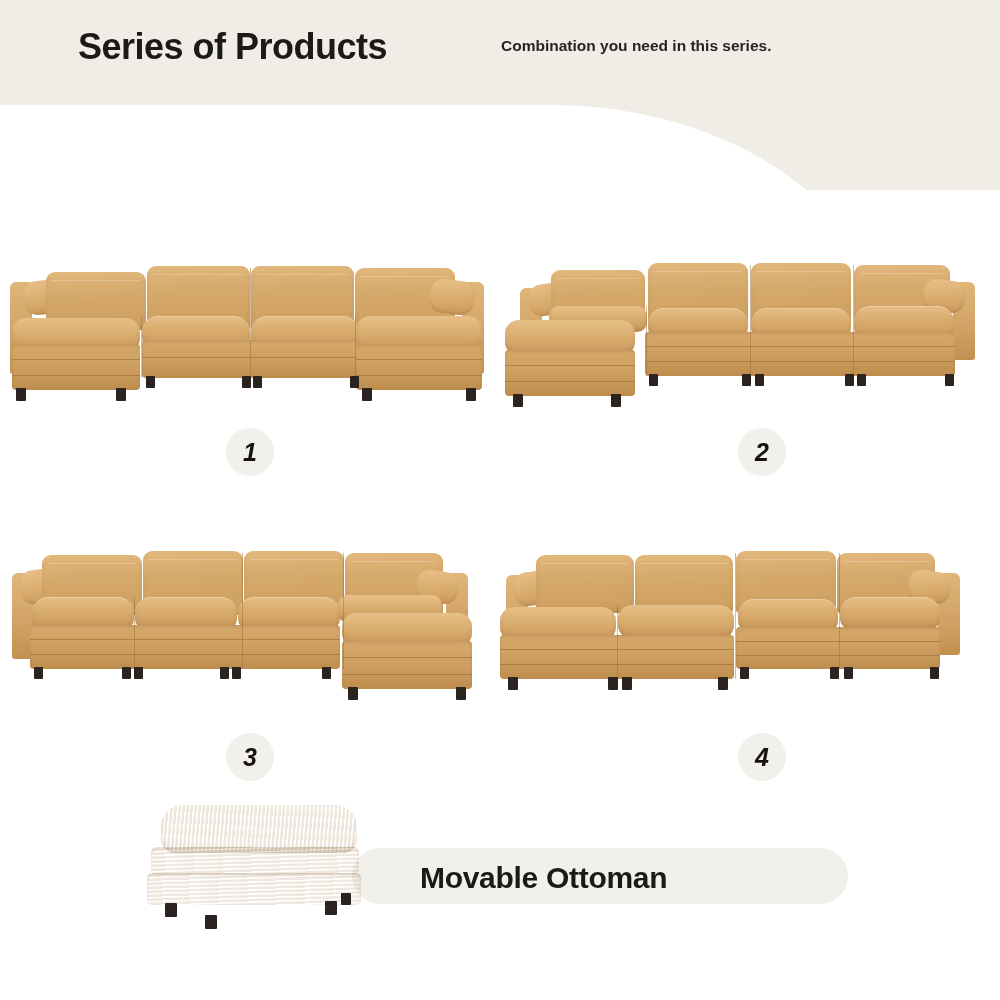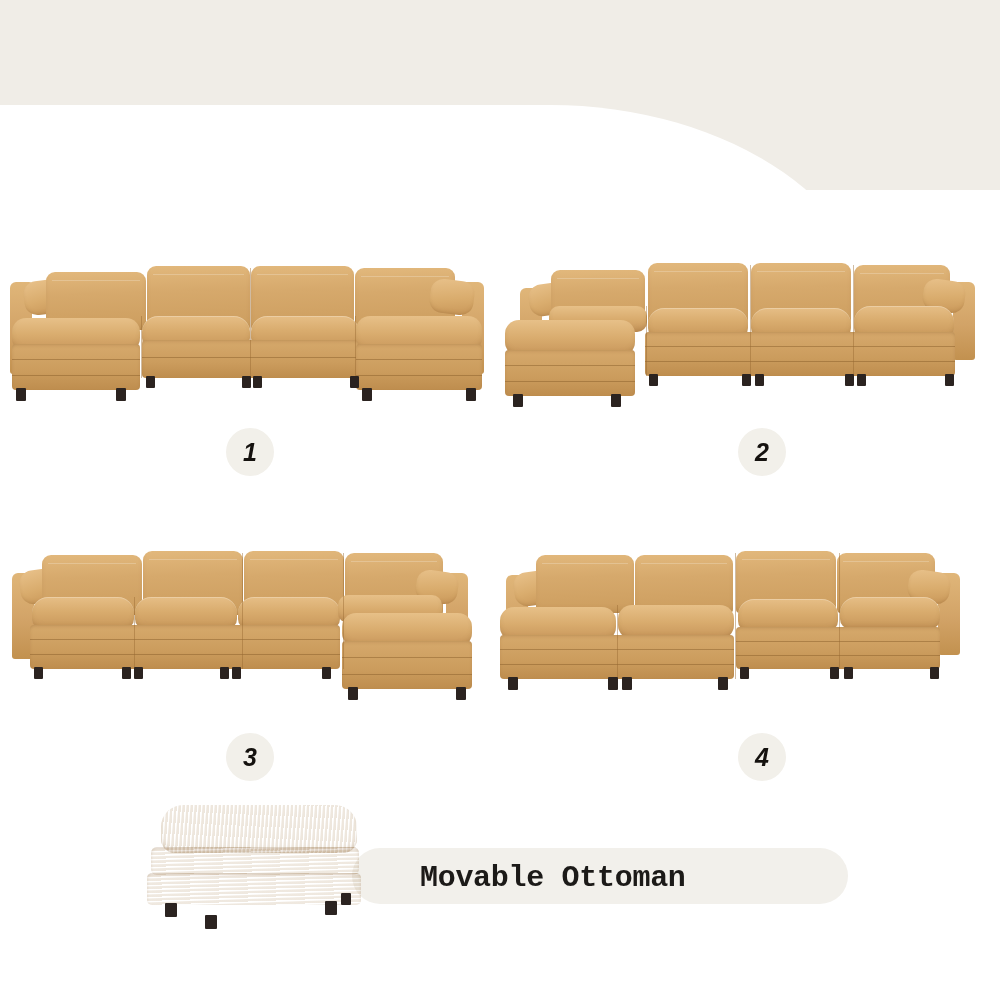--- a/index.html
+++ b/index.html
@@ -151,21 +151,20 @@
   }
   .pill-label {
     position: absolute;
     left: 420px;
     top: 861px;
     font-size: 30px;
     font-weight: bold;
     color: #1C1A18;
     letter-spacing: -0.3px;
     white-space: nowrap;
-    font-family: Liberation Mono, monospace;
   }
 
   
   .rib {
     background-image: repeating-linear-gradient(
       95deg,
       rgba(255,255,255,0.16) 0px,
       rgba(255,255,255,0.16) 1px,
       rgba(150,105,45,0.16) 2px,
       rgba(150,105,45,0.16) 4px);
@@ -182,21 +181,23 @@
 </head>
 <body>
 
 <div class="page">
 
   <div class="header-band">
     <div class="header-curve"></div>
 
   </div>
 
+  <div class="title">Series of Products</div>
   <div class="subtitle">
+    <div>Combination you need in this series.</div>
   </div>
 
   <div class="sofa" style="left:10px; top:258px; width:480px; height:150px;">
 
     <div class="piece arm" style="left:0px; top:24px; width:22px; height:92px; border-radius:6px 3px 3px 3px;"></div>
 
     <div class="piece bolster" style="left:14px; top:22px; width:44px; height:34px; transform:rotate(-7deg);"></div>
 
     <div class="piece back" style="left:36px; top:14px; width:100px; height:58px;"></div>
     <div class="piece back" style="left:137px; top:8px; width:103px; height:64px;"></div>

